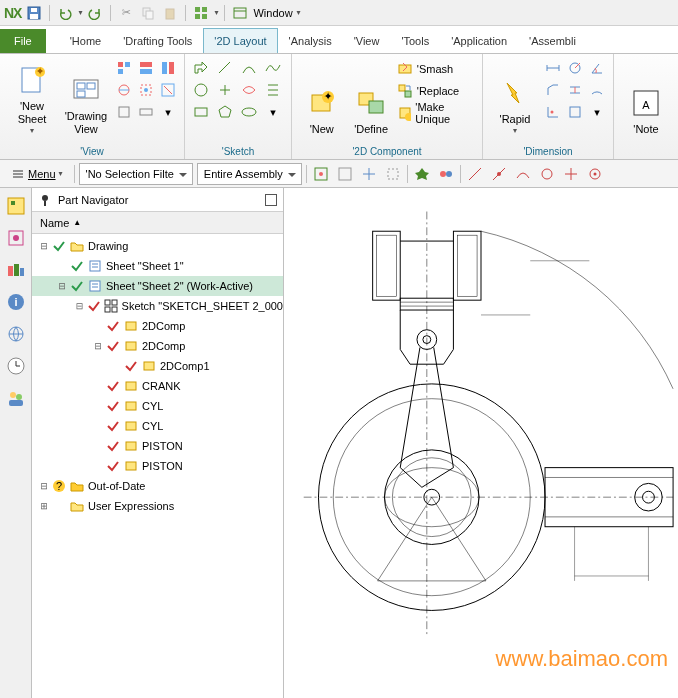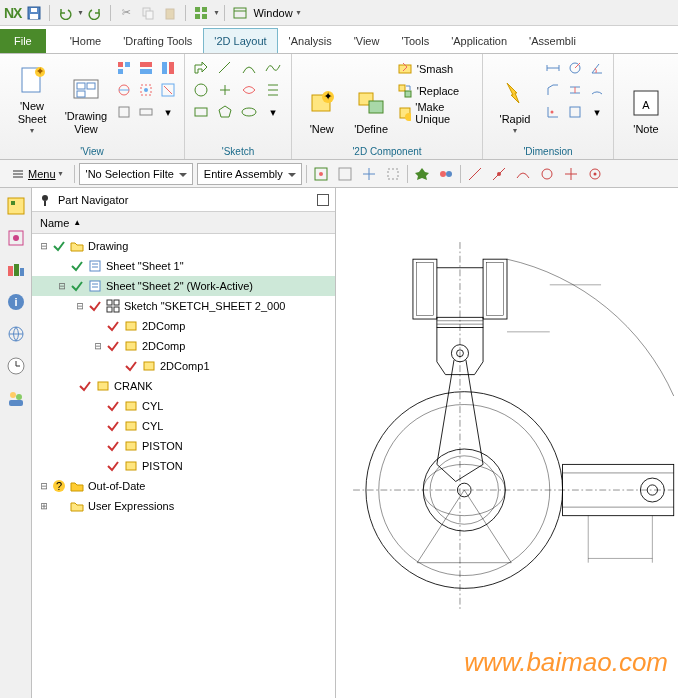--- a/index.html
+++ b/index.html
@@ -22,32 +22,32 @@
 .rg-label { text-align: center; color: #1a6a8a; font-size: 10px; padding-top: 2px; }
 .stack { display: flex; flex-direction: column; gap: 0; }
 .stack-row { display: flex; align-items: center; gap: 4px; height: 22px; cursor: pointer; }
 .toolbar2 { height: 28px; background: #f4f4f4; border-bottom: 1px solid #c0c0c0; display: flex; align-items: center; padding: 0 4px; gap: 4px; }
 .menu-btn { display: flex; align-items: center; gap: 3px; padding: 3px 6px; cursor: pointer; border: 1px solid transparent; }
 .combo { height: 22px; border: 1px solid #b0b0b0; background: #fff; padding: 0 18px 0 6px; display: flex; align-items: center; position: relative; min-width: 100px; }
 .combo::after { content: ""; position: absolute; right: 5px; top: 9px; border: 4px solid transparent; border-top-color: #555; }
 .body-area { position: absolute; top: 188px; bottom: 0; left: 0; right: 0; display: flex; }
 .leftbar { width: 32px; background: #f0f0f0; border-right: 1px solid #c0c0c0; display: flex; flex-direction: column; align-items: center; gap: 8px; padding-top: 6px; }
 .lb-icon { width: 24px; height: 24px; display: flex; align-items: center; justify-content: center; cursor: pointer; }
-.navigator { width: 304px; background: #fff; border-right: 1px solid #c0c0c0; display: flex; flex-direction: column; }
+.navigator { width: 252px; background: #fff; border-right: 1px solid #c0c0c0; display: flex; flex-direction: column; }
 .nav-head { height: 24px; display: flex; align-items: center; padding: 0 6px; gap: 6px; border-bottom: 1px solid #d0d0d0; }
 .nav-head .sq { margin-left: auto; width: 12px; height: 12px; border: 1px solid #555; }
 .nav-colhead { height: 22px; display: flex; align-items: center; padding: 0 8px; background: #f0f0f0; border-bottom: 1px solid #d0d0d0; gap: 4px; }
 .tree { flex: 1; overflow: auto; padding: 2px 0; }
 .tree-row { display: flex; align-items: center; height: 20px; padding-left: 4px; cursor: pointer; white-space: nowrap; }
 .tree-row.sel { background: #cde8d8; }
 .exp { width: 12px; height: 12px; display: flex; align-items: center; justify-content: center; color: #666; font-size: 9px; margin-right: 2px; }
 .chk { width: 14px; height: 14px; margin-right: 3px; display: flex; align-items: center; justify-content: center; }
 .tico { width: 16px; height: 16px; margin-right: 3px; display: flex; align-items: center; justify-content: center; }
 .canvas { flex: 1; background: #fff; position: relative; overflow: hidden; }
-.watermark { position: absolute; right: 10px; bottom: 20px; color: #ff8c1a; font-size: 26px; font-family: Arial; opacity: 0.9; font-style: italic; }
+.watermark { position: absolute; right: 10px; bottom: 26px; color: #ff8c1a; font-size: 22px; font-family: Arial; opacity: 0.9; }
 svg { display: block; }
 .tb2-icon { width: 20px; height: 20px; display:flex; align-items:center; justify-content:center; cursor:pointer; }
 .tb2-sep { width:1px; height:18px; background:#c0c0c0; }
 </style>
 </head>
 <body>
 
 <div class="titlebar">
   <span class="nx-logo">NX</span>
   <span class="tb-icon">
@@ -630,21 +630,21 @@
               <path d="M2 7 L6 11 L12 3" stroke="#cc3333" stroke-width="2" fill="none"></path>
             </svg>
           </span>
           <span class="tico">
             <svg width="14" height="14">
               <rect x="2" y="3" width="10" height="8" fill="#ffe680" stroke="#cc9900"></rect>
             </svg>
           </span>
           <span>2DComp1</span>
         </div>
-        <div class="tree-row" style="padding-left: 32px;">
+        <div class="tree-row" style="padding-left: 60px;">
           <span class="exp"></span>
           <span class="chk">
             <svg width="14" height="14">
               <path d="M2 7 L6 11 L12 3" stroke="#cc3333" stroke-width="2" fill="none"></path>
             </svg>
           </span>
           <span class="tico">
             <svg width="14" height="14">
               <rect x="2" y="3" width="10" height="8" fill="#ffe680" stroke="#cc9900"></rect>
             </svg>

